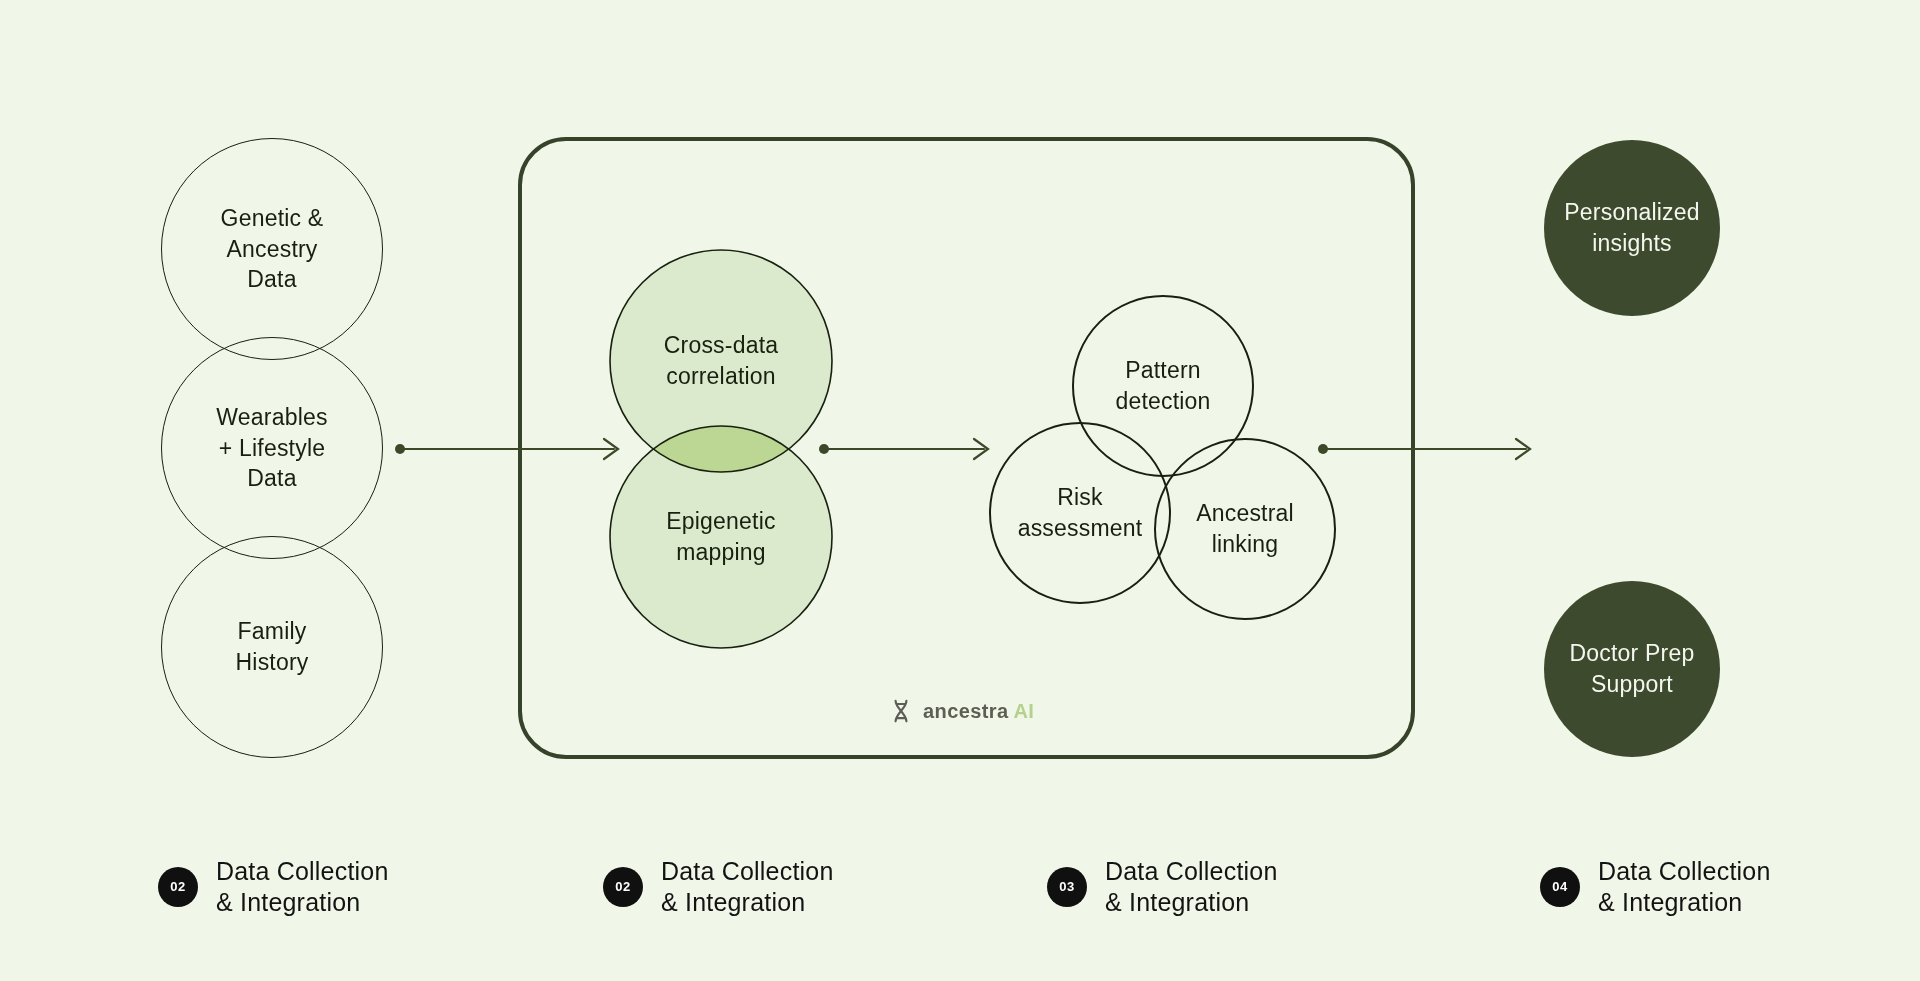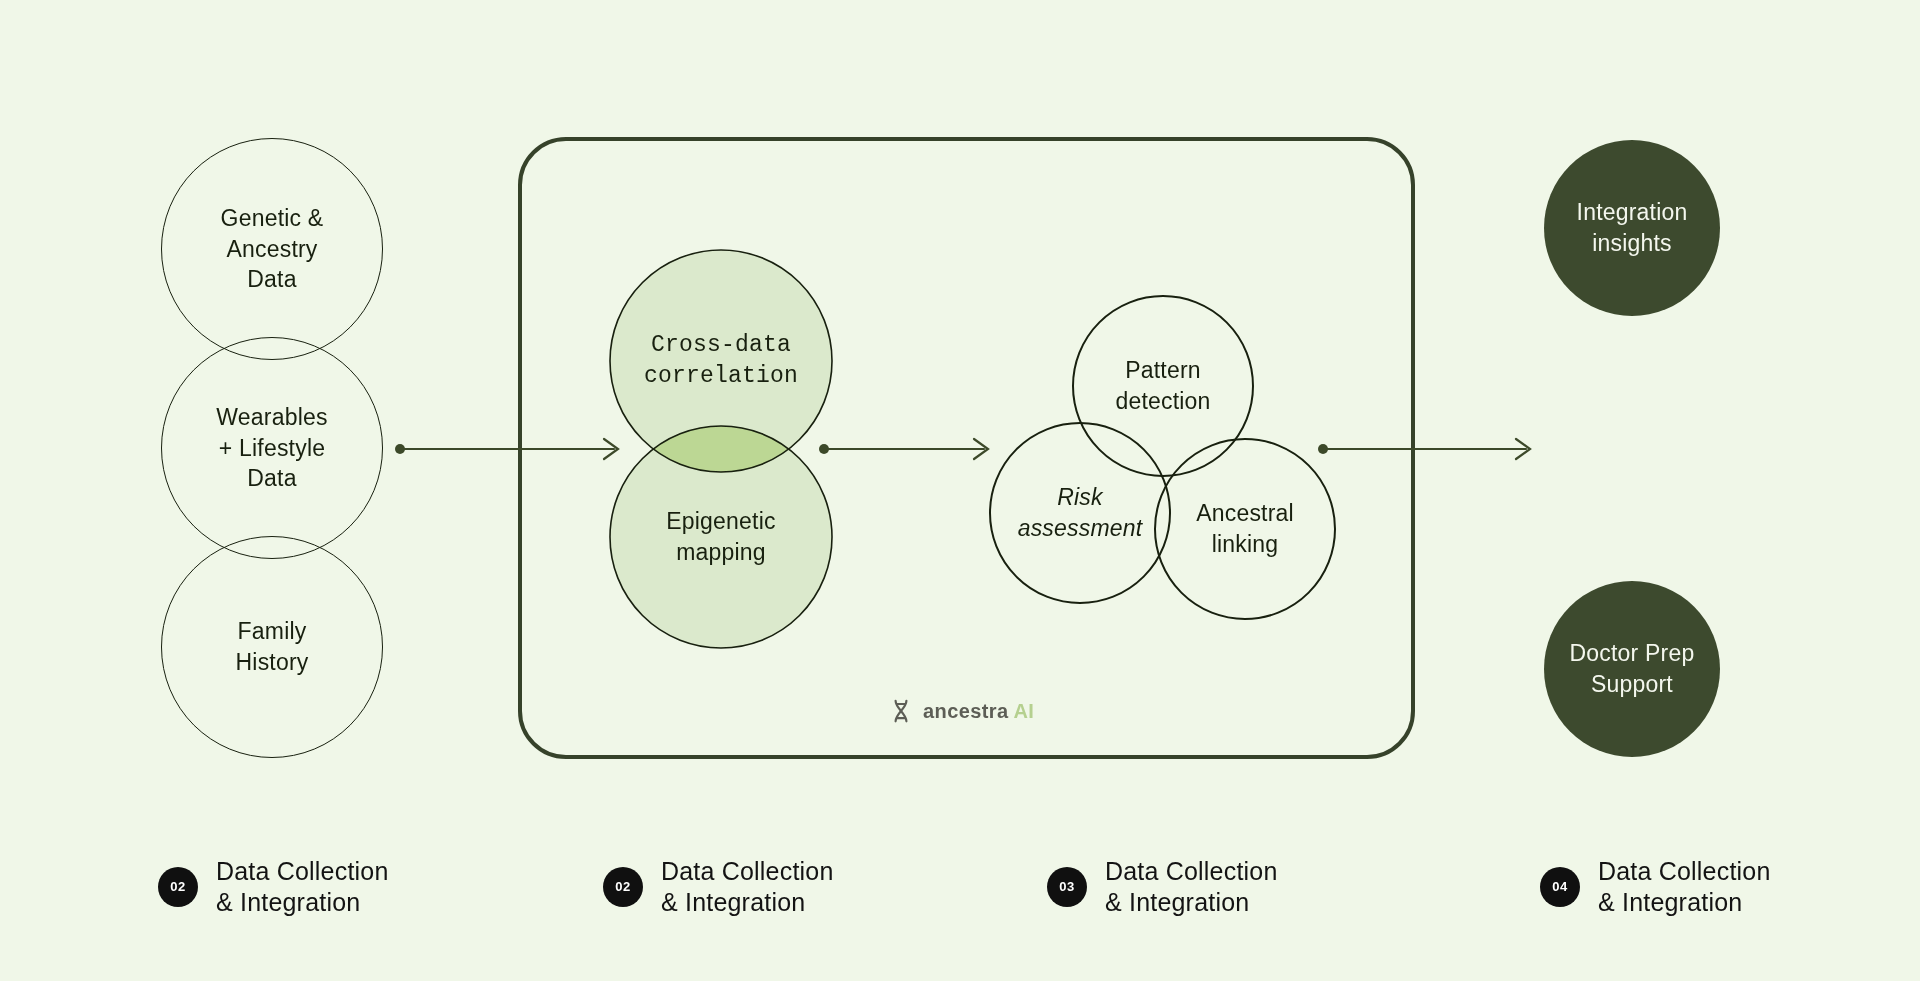--- a/index.html
+++ b/index.html
@@ -16,24 +16,24 @@
   .lbl{white-space:pre-line;font-size:23px;line-height:1.34;color:var(--ink);letter-spacing:.2px;}
 
   .input-circle{width:222px;height:222px;left:161px;border:1.5px solid var(--ink);background:transparent;}
   .in-0{top:138px;} .in-1{top:337px;} .in-2{top:536px;}
 
   .process-box{position:absolute;left:518px;top:137px;width:897px;height:622px;border:4px solid var(--box-border);border-radius:48px;background:transparent;}
 
   svg.graphics{position:absolute;left:0;top:0;width:1920px;height:981px;pointer-events:none;}
 
   .green-label{width:222px;height:222px;}
-  .gl-0{left:610px;top:250px;font-family:Liberation Mono, monospace;} .gl-1{left:610px;top:426px;}
+  .gl-0{left:610px;top:250px;} .gl-1{left:610px;top:426px;}
 
   .venn-circle{width:182px;height:182px;border:2px solid var(--ink);background:transparent;}
-  .vn-0{left:1072px;top:295px;} .vn-1{left:989px;top:422px;font-style:italic;} .vn-2{left:1154px;top:438px;}
+  .vn-0{left:1072px;top:295px;} .vn-1{left:989px;top:422px;} .vn-2{left:1154px;top:438px;}
 
   .output-circle{width:176px;height:176px;left:1544px;background:var(--output-fill);}
   .output-circle .lbl{color:var(--output-text);}
   .out-0{top:140px;} .out-1{top:355px;} .out-2{top:581px;}
 
   .brand{position:absolute;left:888px;top:698px;display:flex;align-items:center;gap:9px;}
   .brand-text{font-size:20px;font-weight:bold;letter-spacing:.4px;}
   .brand-name{color:var(--brand-name);}
   .brand-ai{color:var(--brand-ai);margin-left:5px;}
 
@@ -108,21 +108,21 @@
   <div class="circle venn-circle vn-1">
     <span class="lbl">Risk
 assessment</span>
   </div>
   <div class="circle venn-circle vn-2">
     <span class="lbl">Ancestral
 linking</span>
   </div>
 
   <div class="circle output-circle out-0">
-    <span class="lbl">Integration
+    <span class="lbl">Personalized
 insights</span>
   </div>
   <div class="circle output-circle out-2">
     <span class="lbl">Doctor Prep
 Support</span>
   </div>
 
   <div class="brand">
     <svg width="26" height="26" viewBox="0 0 24 24" fill="none" stroke="var(--brand-name)" stroke-width="2" stroke-linecap="round">
       <path d="M7 2.5 C7 9.5 17 14.5 17 21.5"></path>

